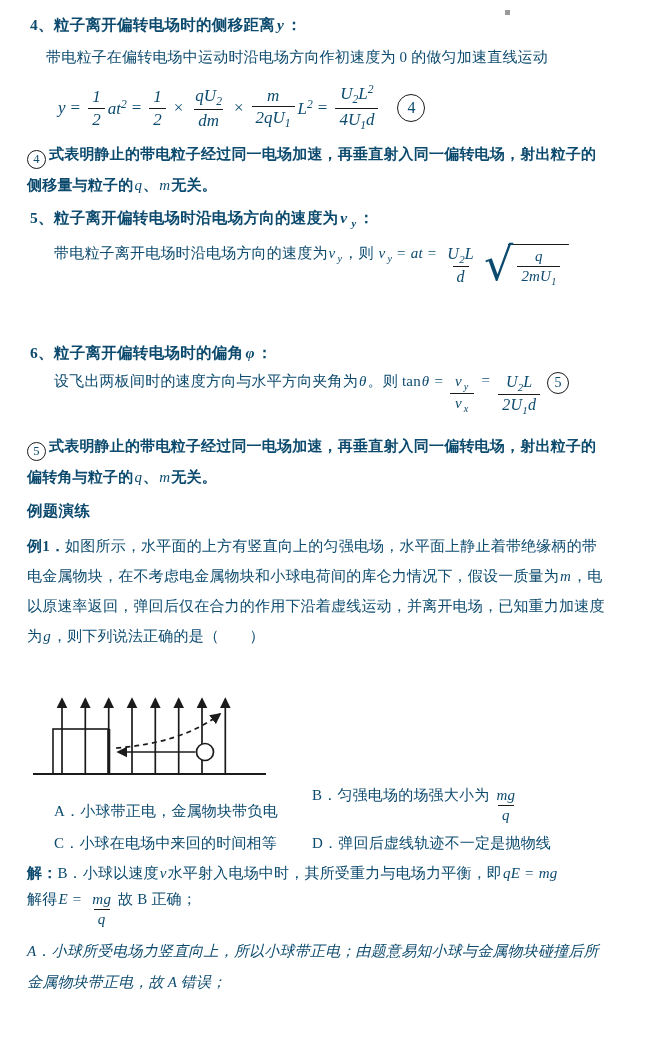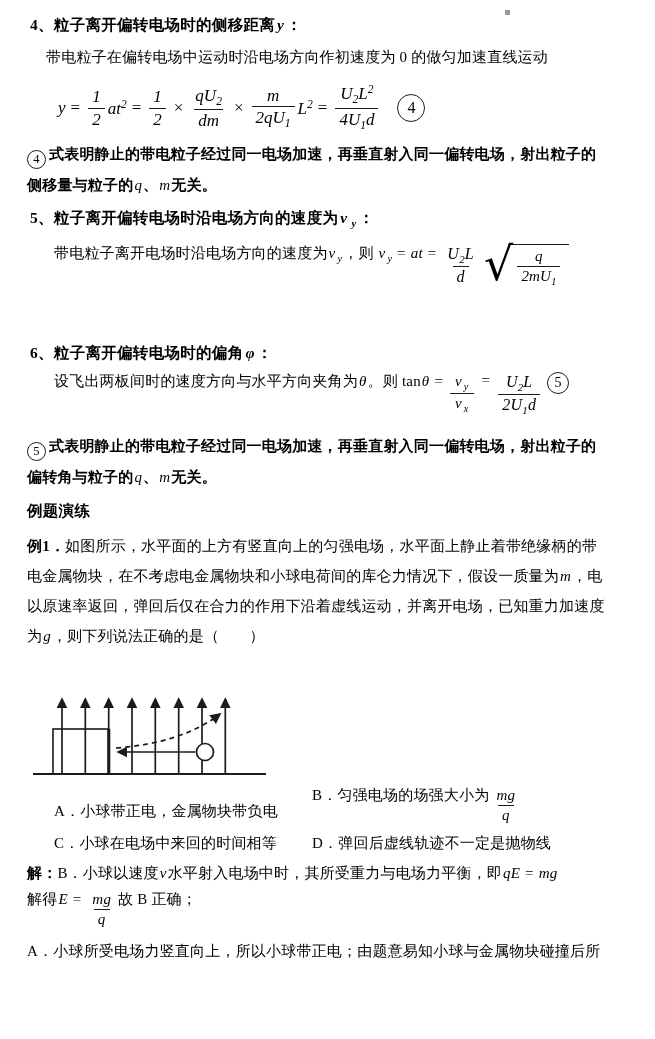--- a/index.html
+++ b/index.html
@@ -1,19 +1,19 @@
 <!DOCTYPE html>
 <html><head>
 <meta charset="utf-8">
 <style>
   * { margin:0; padding:0; box-sizing:border-box; }
   html,body { background:#ffffff; }
   .page {
     position:relative; width:655px; height:1039px; background:#ffffff;
-    font-family:"Liberation Serif","DejaVu Serif",serif; color:#000000;
+    font-family:"Liberation Serif","DejaVu Serif",serif; color:#0c4a6e;
     font-size:15px; overflow:hidden;
   }
   .abs { position:absolute; white-space:nowrap; }
   .h { font-weight:700; font-size:15.5px; letter-spacing:.3px; }
   .body { font-size:15px; letter-spacing:.2px; }
   .row { display:flex; align-items:flex-start; }
   [data-bind-rich] { white-space:pre; }
   .st-b { font-weight:700; }
   .st-i { font-style:italic; padding:0 1px; }
   .st-sub { font-size:.68em; vertical-align:-.35em; }
@@ -30,21 +30,21 @@
   .radical { font-style:normal; font-family:"DejaVu Sans",sans-serif; font-size:46px;
              line-height:.85; margin-right:-5px; transform:translateY(-1px); }
   .radicand { border-top:1.6px solid #1b1b1b; padding:2px 6px 0 6px; }
   .circ { display:inline-flex; align-items:center; justify-content:center; flex:none;
           width:28px; height:28px; border:1.7px solid #1b1b1b; border-radius:50%;
           font-style:normal; font-size:16px; margin-left:16px; }
   .circ.mid { width:22px; height:22px; font-size:14px; border-width:1.4px; margin-left:4px; }
   .circ.small { width:19px; height:19px; font-size:12.5px; border-width:1.3px;
                 margin:0 3px 0 0; vertical-align:-4px; }
   .para div { line-height:30px; }
-  .para.wide div { line-height:31px; }
+  .para.wide div { line-height:31px;font-style:italic; }
   .corner-dot { position:absolute; left:505px; top:10px; width:5px; height:5px; background:#9a9a9a; }
 </style>
 </head>
 <body>
 
 <div class="page">
 
   <div class="corner-dot"></div>
 
   <div class="abs h" style="top:15px;left:30px" data-bind-rich="s4.heading"><span class="st-b">4、粒子离开偏转电场时的侧移距离</span><span class="st-bi">y</span><span class="st-b">：</span></div>
@@ -177,15 +177,16 @@
     <span data-bind-rich="solution.line2_pre"><span>解得</span><span class="st-i">E</span><span> = </span></span>
     <span class="frac math">
       <span class="num" data-bind="solution.fn">mg</span>
       <span class="den" data-bind="solution.fd">q</span>
     </span>
     <span data-bind-rich="solution.line2_post"><span>故 B 正确；</span></span>
   </div>
 
   <div class="abs body para wide" style="top:936px;left:27px">
     <div data-bind-rich="solution.para_a.0"><span>A．小球所受电场力竖直向上，所以小球带正电；由题意易知小球与金属物块碰撞后所</span></div>
+    <div data-bind-rich="solution.para_a.2"><span>金属物块带正电，故 A 错误；</span></div>
   </div>
 
 </div>
 
 </body></html>

